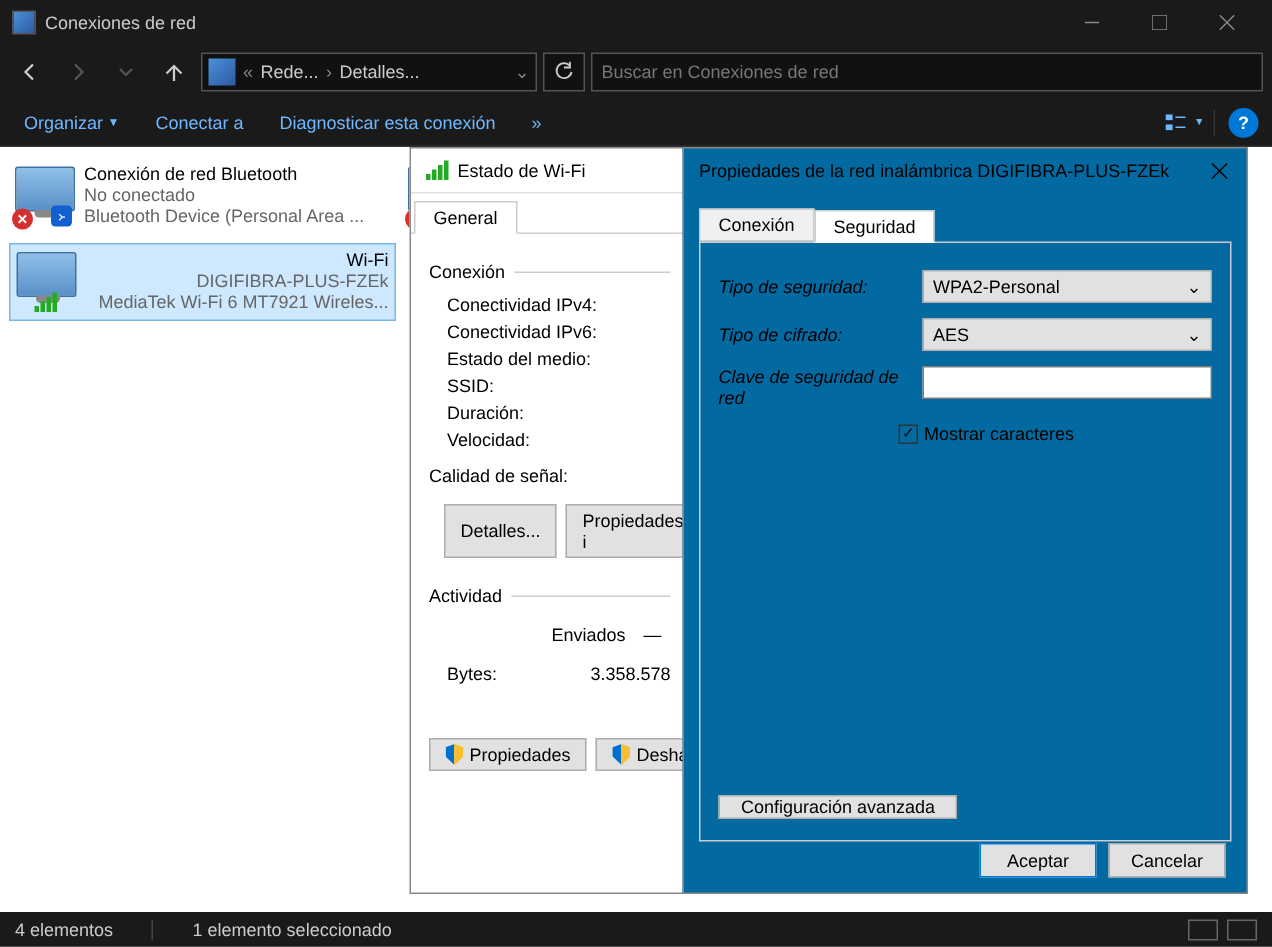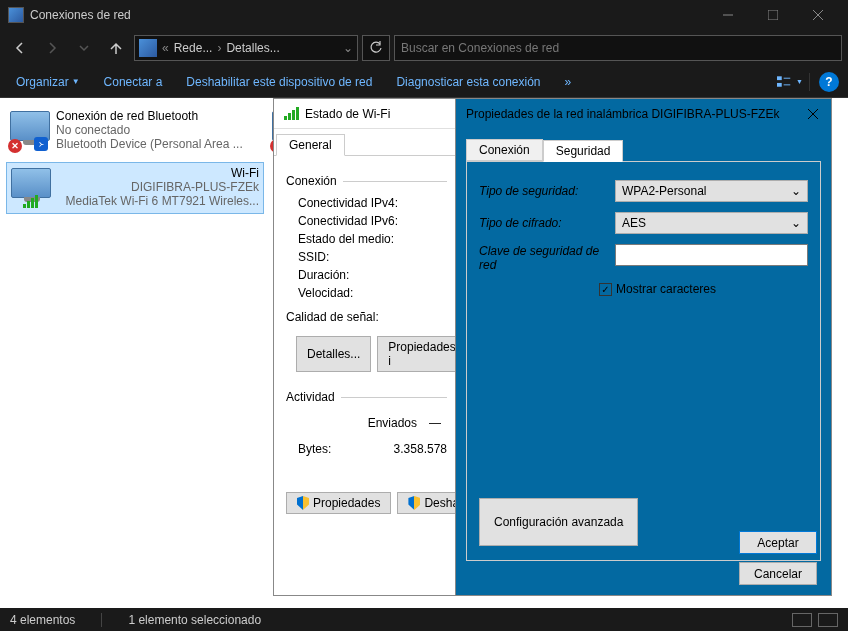--- a/index.html
+++ b/index.html
@@ -83,22 +83,22 @@
 .prop-tabs { display: flex; padding: 10px 10px 0 10px; }
 .prop-tab { border: 1px solid #ccc; padding: 3px 12px; background: #f0f0f0; position: relative; }
 .prop-tab.active { background: #fff; border-bottom: 1px solid #fff; top: 1px; z-index: 1; }
 .prop-panel { border: 1px solid #ccc; margin: 0 10px 10px 10px; height: 400px; padding: 18px 12px; position: relative; }
 .form-row { display: flex; align-items: center; margin-bottom: 10px; }
 .form-label { width: 136px; font-style: italic; }
 .form-select { flex: 1; height: 22px; border: 1px solid #adadad; background: #e1e1e1; padding: 0 6px; display: flex; align-items: center; justify-content: space-between; }
 .form-input { flex: 1; height: 22px; border: 1px solid #7a7a7a; background: #fff; padding: 0 4px; }
 .check-row { display: flex; align-items: center; margin-left: 120px; gap: 4px; }
 .check-box { width: 13px; height: 13px; border: 1px solid #333; display: flex; align-items: center; justify-content: center; font-size: 10px; }
-.adv-btn { position: absolute; bottom: 14px; left: 12px; background: #e1e1e1; border: 1px solid #adadad; padding: 16px 14px; }
-.dlg-btns { position: absolute; bottom: 10px; right: 14px; display: flex; gap: 8px; flex-direction: column; }
+.adv-btn { position: absolute; bottom: 14px; left: 12px; background: #e1e1e1; border: 1px solid #adadad; padding: 0 14px; }
+.dlg-btns { position: absolute; bottom: 10px; right: 14px; display: flex; gap: 8px; }
 .dlg-btn { width: 78px; height: 23px; border: 1px solid #adadad; background: #e1e1e1; display: flex; align-items: center; justify-content: center; }
 .dlg-btn.default { border: 1px solid #0078d7; }
 
 
 .statusbar { position: absolute; bottom: 0; left: 0; right: 0; height: 23px; background: #1a1a1a; color: #ccc; display: flex; align-items: center; padding: 0 10px; gap: 26px; }
 .statusbar .sep { width: 1px; height: 14px; background: #444; }
 .sb-icons { margin-left: auto; display: flex; gap: 6px; }
 .sb-icon { width: 20px; height: 14px; border: 1px solid #666; }
 </style>
 </head>
@@ -166,21 +166,20 @@
       <span>Buscar en Conexiones de red</span>
     </div>
 </div>
 
 <div class="toolbar">
   <div class="tool-btn">
       <span>Organizar</span>
       <span class="tool-dd">▼</span>
     </div>
   <div class="tool-btn">Conectar a</div>
-  <div class="tool-btn">Deshabilitar este dispositivo de red</div>
   <div class="tool-btn">Diagnosticar esta conexión</div>
   <div class="tool-btn">»</div>
   <div class="tool-spacer"></div>
   <div class="tool-icon-btn">
     <svg width="18" height="14" viewBox="0 0 18 14">
         <rect x="0" y="1" width="5" height="4" fill="#6fb7ff"></rect>
         <rect x="0" y="8" width="5" height="4" fill="#6fb7ff"></rect>
         <line x1="7" y1="3" x2="14" y2="3" stroke="#6fb7ff"></line>
         <line x1="7" y1="10" x2="14" y2="10" stroke="#6fb7ff"></line>
       </svg>

